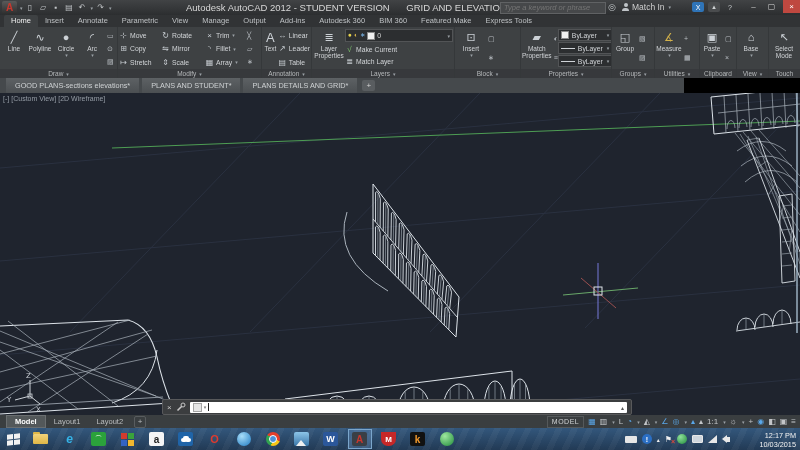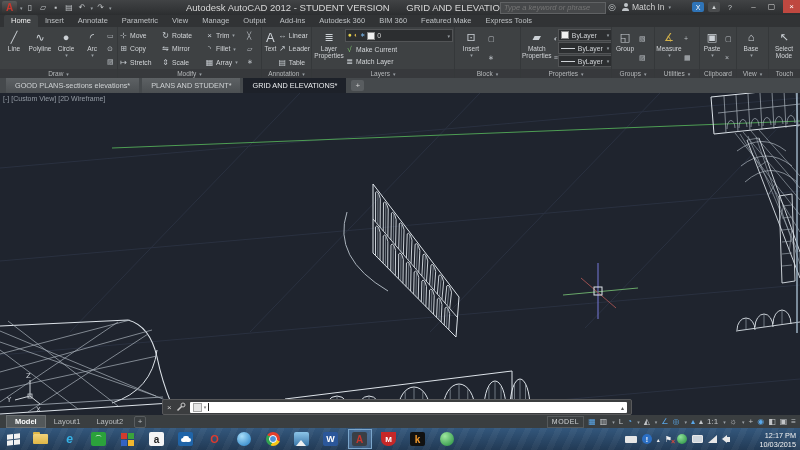--- a/index.html
+++ b/index.html
@@ -53,21 +53,21 @@
   .ldd{height:11px;background:#2c2e30;border:1px solid #525456;display:flex;align-items:center;
     gap:2px;padding:0 2px;margin:1px 0;}
   .bulb{font-size:6.5px;line-height:1;}
   .swatch{width:6px;height:6px;background:#f0f0f0;border:1px solid #8a8a8a;}
   .lval{font-size:7px;color:#d6d6d6;flex:1;}
   .pdd{height:10px;background:#2c2e30;border:1px solid #525456;display:flex;align-items:center;
     gap:3px;padding:0 2px;margin-bottom:1px;}
   .pline{width:14px;height:1px;background:#cfd3d7;}
   .pbl{font-size:6.8px;color:#d2d5d8;flex:1;}
   
-  .ftabs{position:absolute;left:0;top:78px;width:800px;height:15px;background:#45494c;
+  .ftabs{position:absolute;left:0;top:78px;width:684px;height:15px;background:#45494c;
     display:flex;align-items:flex-end;padding-left:6px;box-sizing:border-box;}
   .ftab{height:15px;line-height:15px;padding:0 9px;font-size:7.3px;color:#cfd2d4;
     background:linear-gradient(#5d6164,#4b4f52);margin-right:3px;white-space:nowrap;}
   .ftab.active{background:#1d2129;color:#eceef0;}
   .ftab-plus{width:13px;height:11px;margin-left:2px;margin-bottom:2px;background:#595d60;color:#d5d5d5;
     font-size:8px;display:flex;align-items:center;justify-content:center;border-radius:2px;}
   
   .canvas{position:absolute;left:0;top:93px;width:800px;height:322px;background:#1f242e;}
   .vplabel{position:absolute;left:3px;top:2px;font-size:7px;color:#959ca5;display:flex;gap:2px;}
   .cmdbar{position:absolute;left:162px;top:306px;width:470px;height:16px;background:#3b3d3f;
@@ -470,21 +470,21 @@
       </div>
       <div class="plabel">
         <span>Touch</span>
       </div>
     </div>
   </div>
 
   <div class="ftabs">
     <span class="ftab">GOOD PLANS-sections elevations*</span>
     <span class="ftab">PLANS AND STUDENT*</span>
-    <span class="ftab active">GRID AND ELEVATIONS*</span>
+    <span class="ftab">PLANS DETAILS AND GRID*</span>
     <span class="ftab-plus">+</span>
   </div>
 
   <div class="canvas">
     <svg id="cv" width="800" height="322" viewBox="0 0 800 322">
         <line x1="0" y1="75" x2="800" y2="5" stroke="#2a3140" stroke-width="1" opacity="1"></line>
         <line x1="0" y1="168" x2="800" y2="98" stroke="#2a3140" stroke-width="1" opacity="1"></line>
         <line x1="0" y1="262" x2="800" y2="192" stroke="#2a3140" stroke-width="1" opacity="1"></line>
         <line x1="0" y1="356" x2="800" y2="286" stroke="#2a3140" stroke-width="1" opacity="1"></line>
         <line x1="300" y1="0" x2="70" y2="239" stroke="#2a3140" stroke-width="1" opacity="1"></line>

